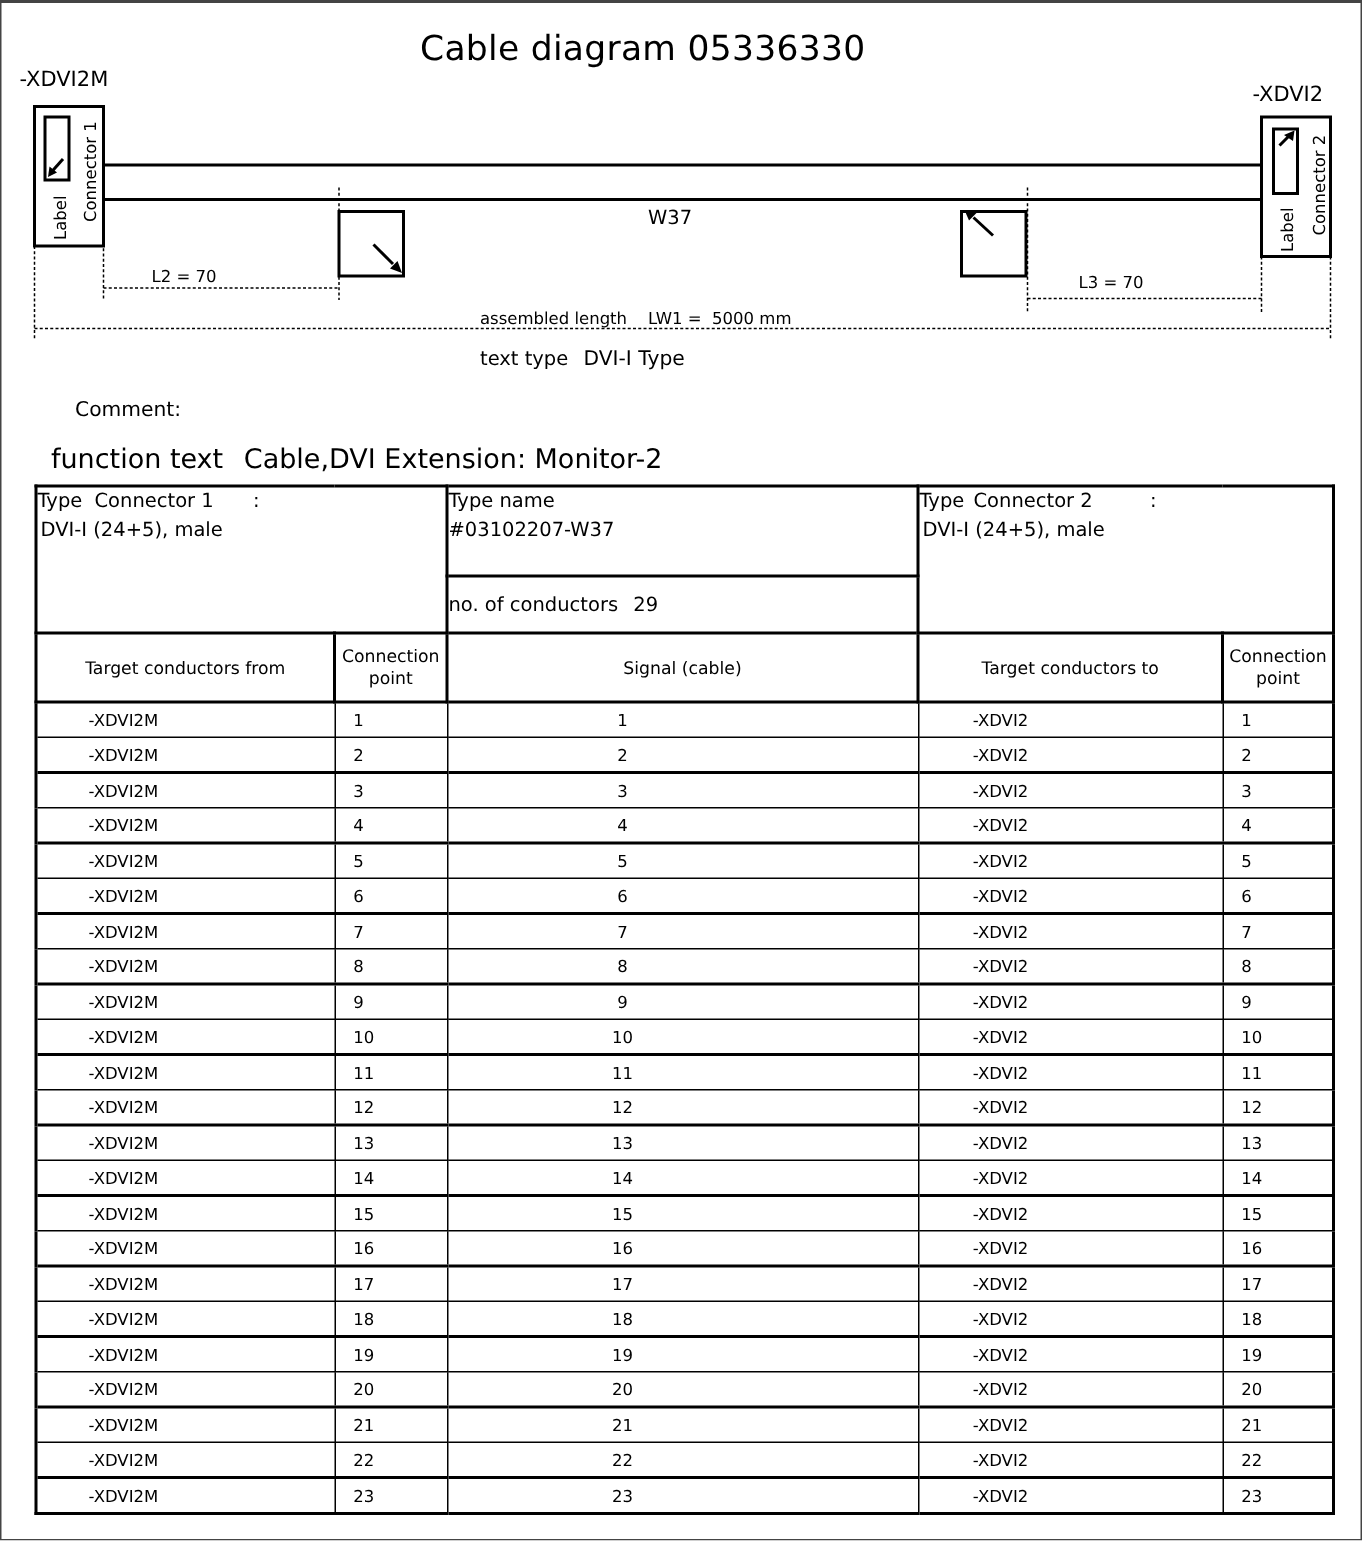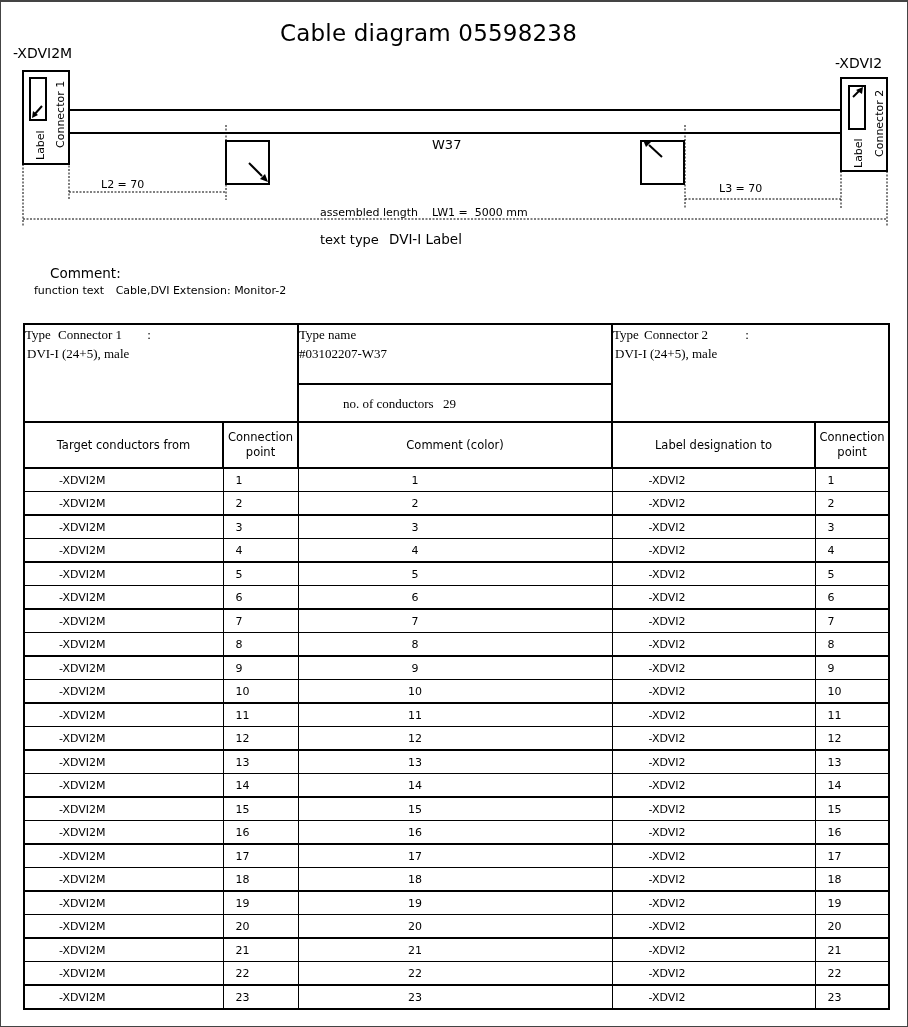--- a/index.html
+++ b/index.html
@@ -7,44 +7,44 @@
          font-family: "DejaVu Sans", sans-serif; color: #000; }
   .frame { position: absolute; left: 0; top: 0; width: 906px; height: 1025px;
            border: 1px solid #444; border-top: 2px solid #444; box-sizing: border-box; width: 908px; height: 1027px; }
   .title { position: absolute; left: 280px; top: 20px; font-size: 23px; letter-spacing: 0.2px; }
   .conn-id { position: absolute; font-size: 14px; }
   .drawing { position: absolute; left: 0; top: 0; }
   .dim-text { font-family: "DejaVu Sans", sans-serif; font-size: 11px; }
   .cable-type { position: absolute; left: 320px; top: 231px; font-size: 13px; }
   .cable-type b { font-weight: normal; font-size: 13.5px; margin-left: 6px; }
   .comment { position: absolute; left: 50px; top: 265px; font-size: 13.5px; }
-  .functext { position: absolute; left: 34px; top: 284px; font-size: 11px; }
+  .functext { position: absolute; left: 34px; top: 296px; font-size: 18px; }
   .functext span.v { margin-left: 8px; }
 
   table.main { position: absolute; left: 23px; top: 323px; width: 865px;
                border-collapse: collapse; table-layout: fixed; }
   table.main td { border: 1px solid #000; padding: 0; vertical-align: top; }
   table.main tr.outer td { border: 2px solid #000; }
-  .hdr-cell { padding: 6px 8px; font-size: 13px; line-height: 19px; font-family: Liberation Serif, serif; }
+  .hdr-cell { padding: 6px 8px; font-size: 13px; line-height: 19px; }
   .colhead { font-size: 11.5px; text-align: center; vertical-align: middle !important; height: 44px; line-height: 15px; }
   .row td { font-size: 11px; height: 22px; vertical-align: middle !important; }
   .row td.c1 { padding-left: 34px; }
   .row td.c2 { padding-left: 12px; }
   .row td.c3 { text-align: center; padding-right: 80px; }
   .row td.c4 { padding-left: 36px; }
   .row td.c5 { padding-left: 12px; }
   .row.thick td { border-top: 2px solid #000; }
   .row.thin td { border-top: 1px solid #777; }
 </style>
 </head>
 <body>
 
 <div class="frame"></div>
 
-<div class="title">Cable diagram  05598238</div>
+<div class="title">Cable diagram  05336330</div>
 
 <div class="conn-id" style="left:13px; top:45px;">-XDVI2M</div>
 <div class="conn-id" style="left:835px; top:55px;">-XDVI2</div>
 
 <svg class="drawing" width="908" height="260">
 
   <rect x="23" y="71" width="46" height="93" fill="none" stroke="#000" stroke-width="2"></rect>
   <rect x="30" y="78" width="16" height="42" fill="none" stroke="#000" stroke-width="2"></rect>
   <line x1="42" y1="106" x2="34" y2="115" stroke="#000" stroke-width="2"></line>
   <polygon points="32,118 33,111 38,115" fill="#000"></polygon>
@@ -80,21 +80,21 @@
     <line x1="685" y1="199" x2="841" y2="199"></line>
     <line x1="23" y1="219" x2="887" y2="219"></line>
   </g>
   <text x="101" y="188" class="dim-text">L2 =  70</text>
   <text x="719" y="192" class="dim-text">L3 =  70</text>
   <text x="320" y="216" class="dim-text" xml:space="preserve">assembled length    LW1 =  5000 mm</text>
 </svg>
 
 <div class="cable-type">
   <span>text type</span>
-  <b>DVI-I Label</b>
+  <b>DVI-I Type</b>
 </div>
 
 <div class="comment">Comment:</div>
 <div class="functext">
   <span>function text</span>
   <span class="v">Cable,DVI Extension: Monitor-2</span>
 </div>
 
 <table class="main">
   <colgroup>
@@ -121,30 +121,30 @@
       <td colspan="2" rowspan="2" class="hdr-cell">
         <div>
           <span>Type</span>
           <span style="margin-left:2px;">Connector 2</span>
           <span style="margin-left:34px;">:</span>
         </div>
         <div style="padding-left:2px;">DVI-I (24+5), male</div>
       </td>
     </tr>
     <tr class="outer" style="height:38px;">
-      <td class="hdr-cell" style="vertical-align:middle;padding-left:44px;">
+      <td class="hdr-cell" style="vertical-align:middle;">
         <span>no. of conductors</span>
         <span style="margin-left:6px;">29</span>
       </td>
     </tr>
     <tr class="outer">
       <td class="colhead">Target conductors from</td>
       <td class="colhead">Connection point</td>
-      <td class="colhead">Comment (color)</td>
-      <td class="colhead">Label designation to</td>
+      <td class="colhead">Signal (cable)</td>
+      <td class="colhead">Target conductors to</td>
       <td class="colhead">Connection point</td>
     </tr>
   </tbody>
   <tbody id="rows-body">
       <tr class="row thick">
         <td class="c1" style="border-left: 2px solid rgb(0, 0, 0);">-XDVI2M</td>
         <td class="c2">1</td>
         <td class="c3">1</td>
         <td class="c4">-XDVI2</td>
         <td class="c5" style="border-right: 2px solid rgb(0, 0, 0);">1</td>

